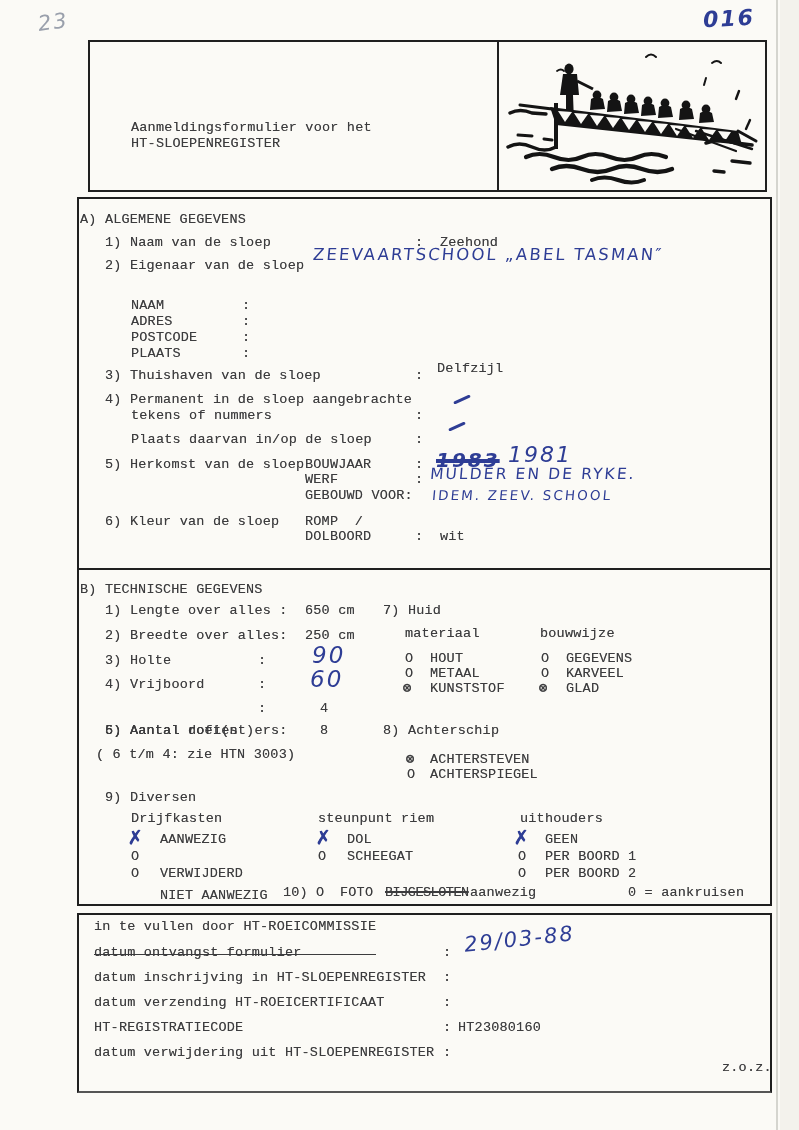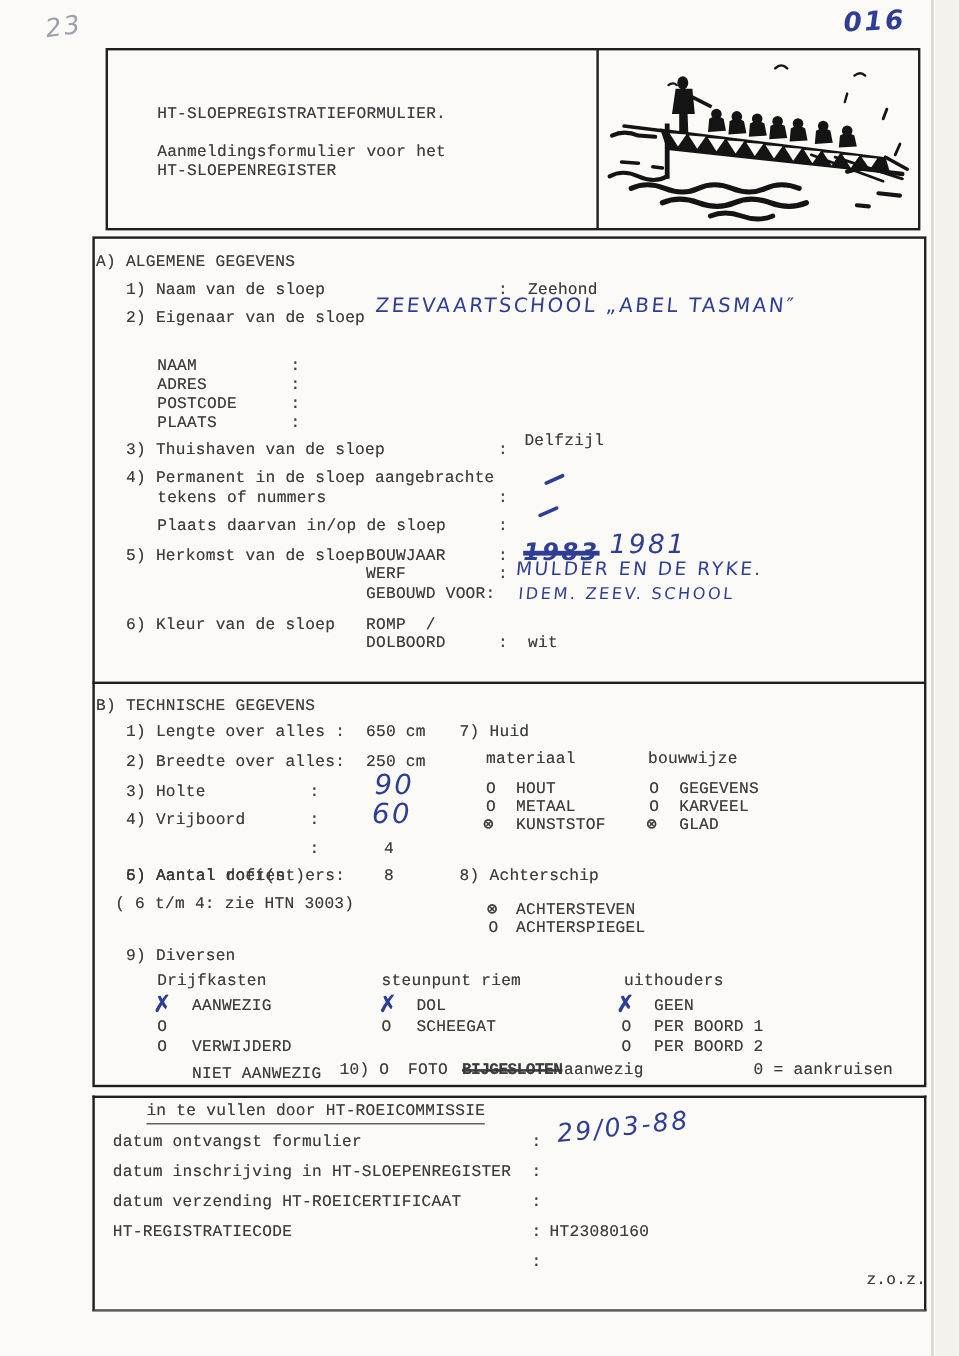--- a/index.html
+++ b/index.html
@@ -16,42 +16,41 @@
   .h {
     position:absolute; font-family:"DejaVu Sans", sans-serif;
     color:#2e3d95; white-space:pre; line-height:1;
   }
   .hcaps { font-size:16.5px; letter-spacing:2.1px; font-weight:500; transform:skewX(-5deg); }
   .hnum  { font-size:20px; letter-spacing:2px; font-style:italic; }
   .box { position:absolute; border:2px solid #1f1f1f; background:transparent; }
   .vline { position:absolute; background:#1f1f1f; }
   .hline { position:absolute; background:#1f1f1f; }
   .scribble { text-decoration:line-through; text-decoration-thickness:3.5px; text-decoration-color:#2e3d95; font-weight:bold; }
-  .overtyped { font-weight:bold; text-decoration:line-through; text-decoration-thickness:2px; letter-spacing:-0.5px; }
+  .overtyped { font-weight:normal; text-decoration:line-through; text-decoration-thickness:2px; letter-spacing:-0.5px; }
   .xmark { font-size:19px; font-weight:bold; transform:rotate(-4deg); text-shadow:0.5px 0 0 #2e3d95; }
-  .underlined { border-bottom:1.5px solid #3c3c3e; padding-bottom:2px;margin-left:28px; }
+  .underlined { border-bottom:1.5px solid #3c3c3e; padding-bottom:20px; }
   .dashmark { position:absolute; width:18px; height:3px; background:#2e3d95; border-radius:3px; transform:rotate(-24deg); }
   .pencil { color:#9aa0ac; font-style:italic; }
   .scan-edge { position:absolute; top:0; height:1130px; }
 </style>
 </head>
 <body>
 
 <div class="page">
 
   <div class="scan-edge" style="left:776px;width:2px;background:#ccccc6;opacity:.8"></div>
   <div class="scan-edge" style="left:780px;width:19px;background:#f3f2ec"></div>
 
   <span class="h pencil" style="left:38px;top:12px;font-size:21px;letter-spacing:2px;transform:rotate(-8deg)">23</span>
   <span class="h hnum" style="left:703px;top:8px;font-size:22px;font-weight:bold;transform:rotate(-3deg)">016</span>
 
   <div class="box" style="left:88px;top:40px;width:675px;height:148px"></div>
   <div class="vline" style="left:497px;top:40px;width:2px;height:150px"></div>
 
-  <span class="t" style="left:131px;top:88px">HT-SLOEPREGISTRATIEFORMULIER.</span>
   <span class="t" style="left:131px;top:120px">Aanmeldingsformulier voor het</span>
   <span class="t" style="left:131px;top:136px">HT-SLOEPENREGISTER</span>
 
   <svg style="position:absolute;left:500px;top:43px" width="262" height="144" viewBox="0 0 262 144">
     <g stroke="#141414" fill="none" stroke-linecap="round">
 
       <path d="M146 14 q5 -5 10 0" stroke-width="2"></path>
       <path d="M212 20 q5 -4 9 0" stroke-width="2"></path>
       <path d="M57 28 q4 -3 7 0" stroke-width="1.8"></path>
       <path d="M236 56 l3 -8" stroke-width="2.4"></path>
@@ -262,17 +261,18 @@
   <span class="t" style="left:94px;top:970px">datum inschrijving in HT-SLOEPENREGISTER</span>
   <span class="t" style="left:443px;top:970px">:</span>
 
   <span class="t" style="left:94px;top:995px">datum verzending HT-ROEICERTIFICAAT</span>
   <span class="t" style="left:443px;top:995px">:</span>
 
   <span class="t" style="left:94px;top:1020px">HT-REGISTRATIECODE</span>
   <span class="t" style="left:443px;top:1020px">:</span>
   <span class="t" style="left:458px;top:1020px">HT23080160</span>
 
+  <span class="t" style="left:94px;top:1045px">datum verwijdering uit HT-SLOEPENREGISTER</span>
   <span class="t" style="left:443px;top:1045px">:</span>
 
   <span class="t" style="left:722px;top:1060px">z.o.z.</span>
 
 </div>
 
 </body></html>

